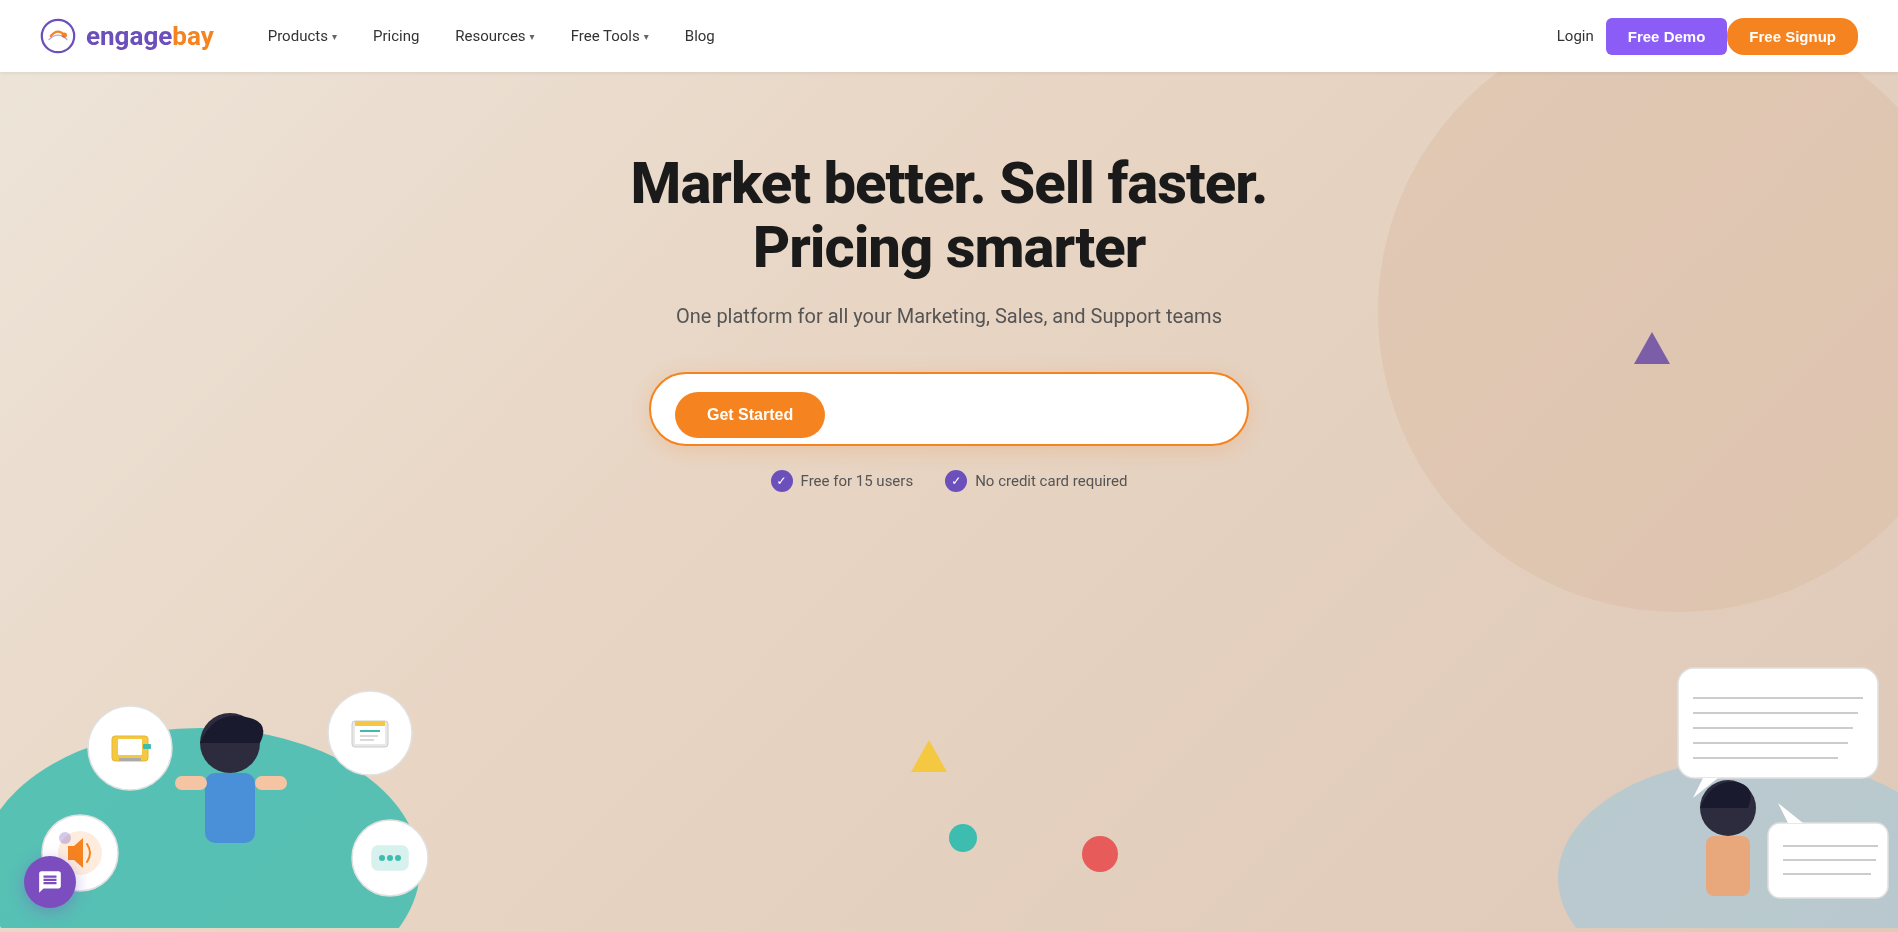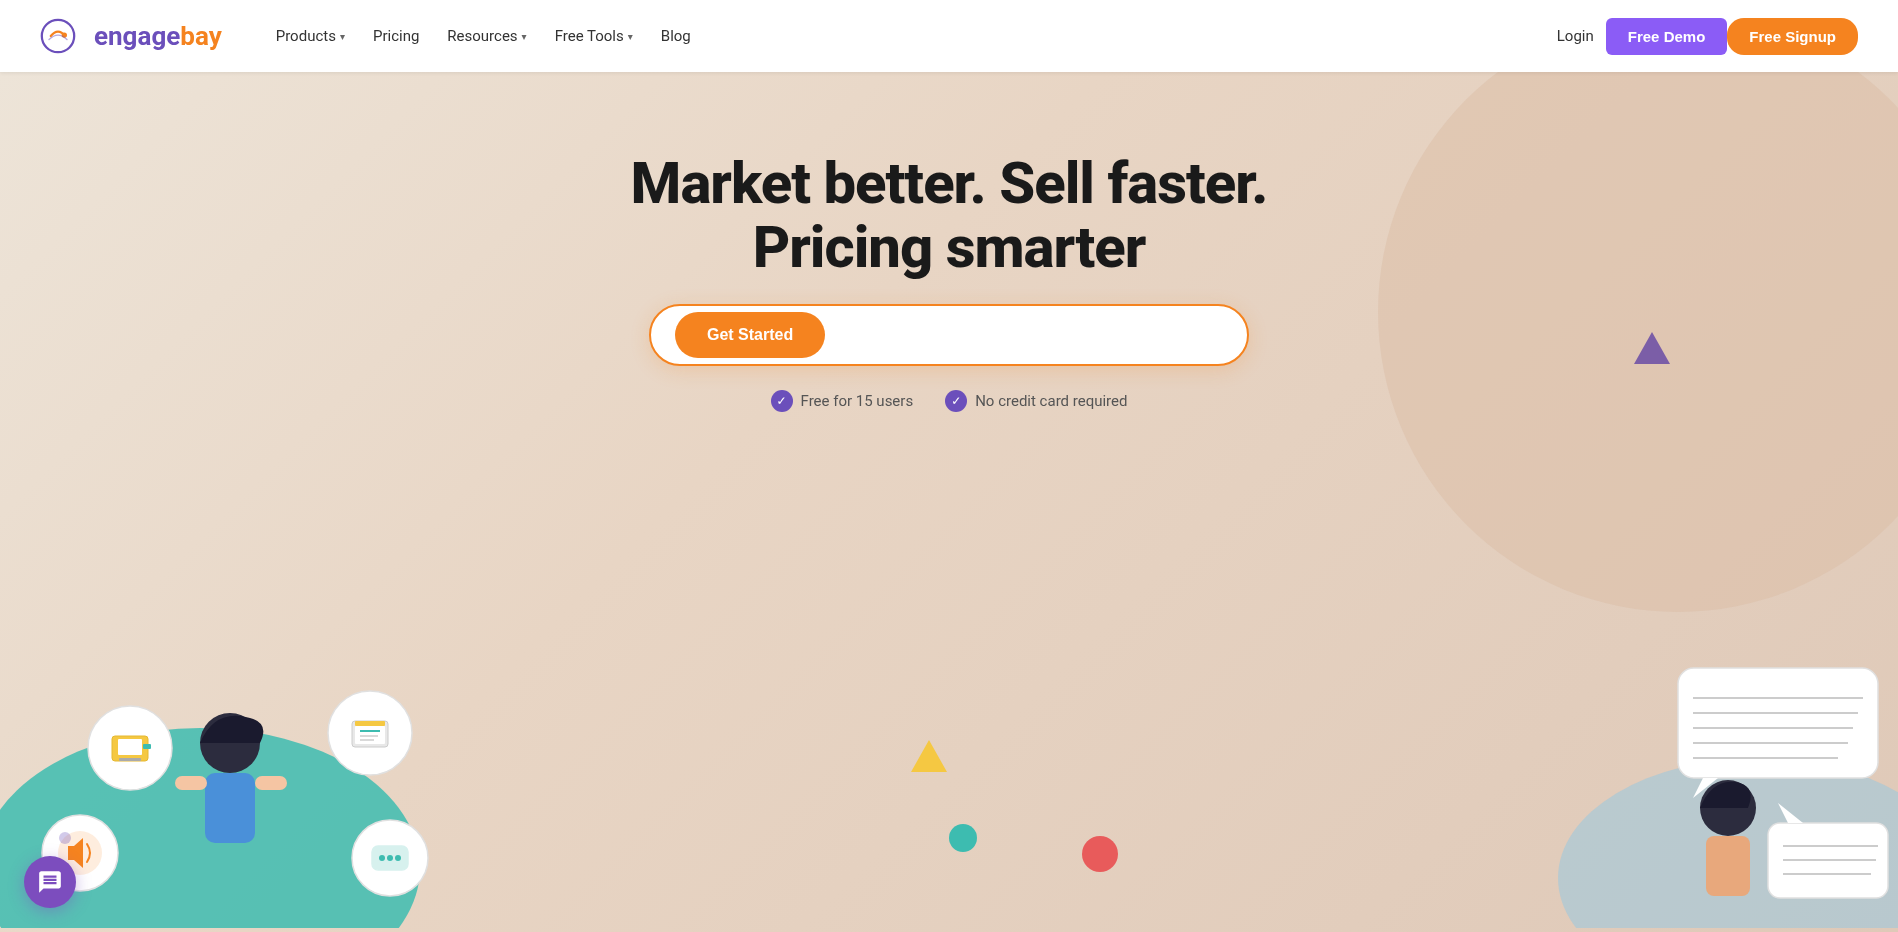--- a/index.html
+++ b/index.html
@@ -17,39 +17,40 @@
       padding: 0 40px;
       height: 72px;
       background: #fff;
       box-shadow: 0 1px 4px rgba(0,0,0,0.08);
       position: relative;
       z-index: 10;
     }
     .logo-wrap {
       display: flex;
       align-items: center;
-      gap: 12px;
+      gap: 4px;
       text-decoration: none;
       margin-right: 40px;
     }
     .logo-icon {
       width: 36px;
       height: 36px;
       margin-right: 6px;
     }
     .logo-text {
       font-size: 26px;
       font-weight: 700;
     }
     .logo-engage { color: #6b4fbb; }
     .logo-bay { color: #f5831f; }
 
     .nav-links {
       display: flex;
       align-items: center;
+      gap: 8px;
       flex: 1;
     }
     .nav-item {
       display: flex;
       align-items: center;
       gap: 4px;
       padding: 8px 14px;
       font-size: 15px;
       color: #333;
       cursor: pointer;
@@ -166,20 +167,21 @@
     .btn-get-started {
       background: #f5831f;
       color: #fff;
       border: none;
       border-radius: 50px;
       padding: 14px 32px;
       font-size: 16px;
       font-weight: 600;
       cursor: pointer;
       white-space: nowrap;
+      margin-top: 12px;
     }
 
     .hero-badges {
       display: flex;
       align-items: center;
       gap: 32px;
       justify-content: center;
       font-size: 15px;
       color: #555;
     }
@@ -324,20 +326,21 @@
 </nav>
 
 <section class="hero">
 
   <div class="hero-content">
     <h1 class="hero-title">
       <span>Market better. Sell faster.</span><br>
       <span>Pricing smarter</span>
     </h1>
 
+    <p class="hero-subtitle">One platform for all your Marketing, Sales, and Support teams</p>
 
     <div class="email-form">
       <button class="btn-get-started">Get Started</button>
     </div>
 
     <div class="hero-badges">
       <div class="badge-item">
         <div class="check-circle">✓</div>
         <span>Free for 15 users</span>
       </div>

